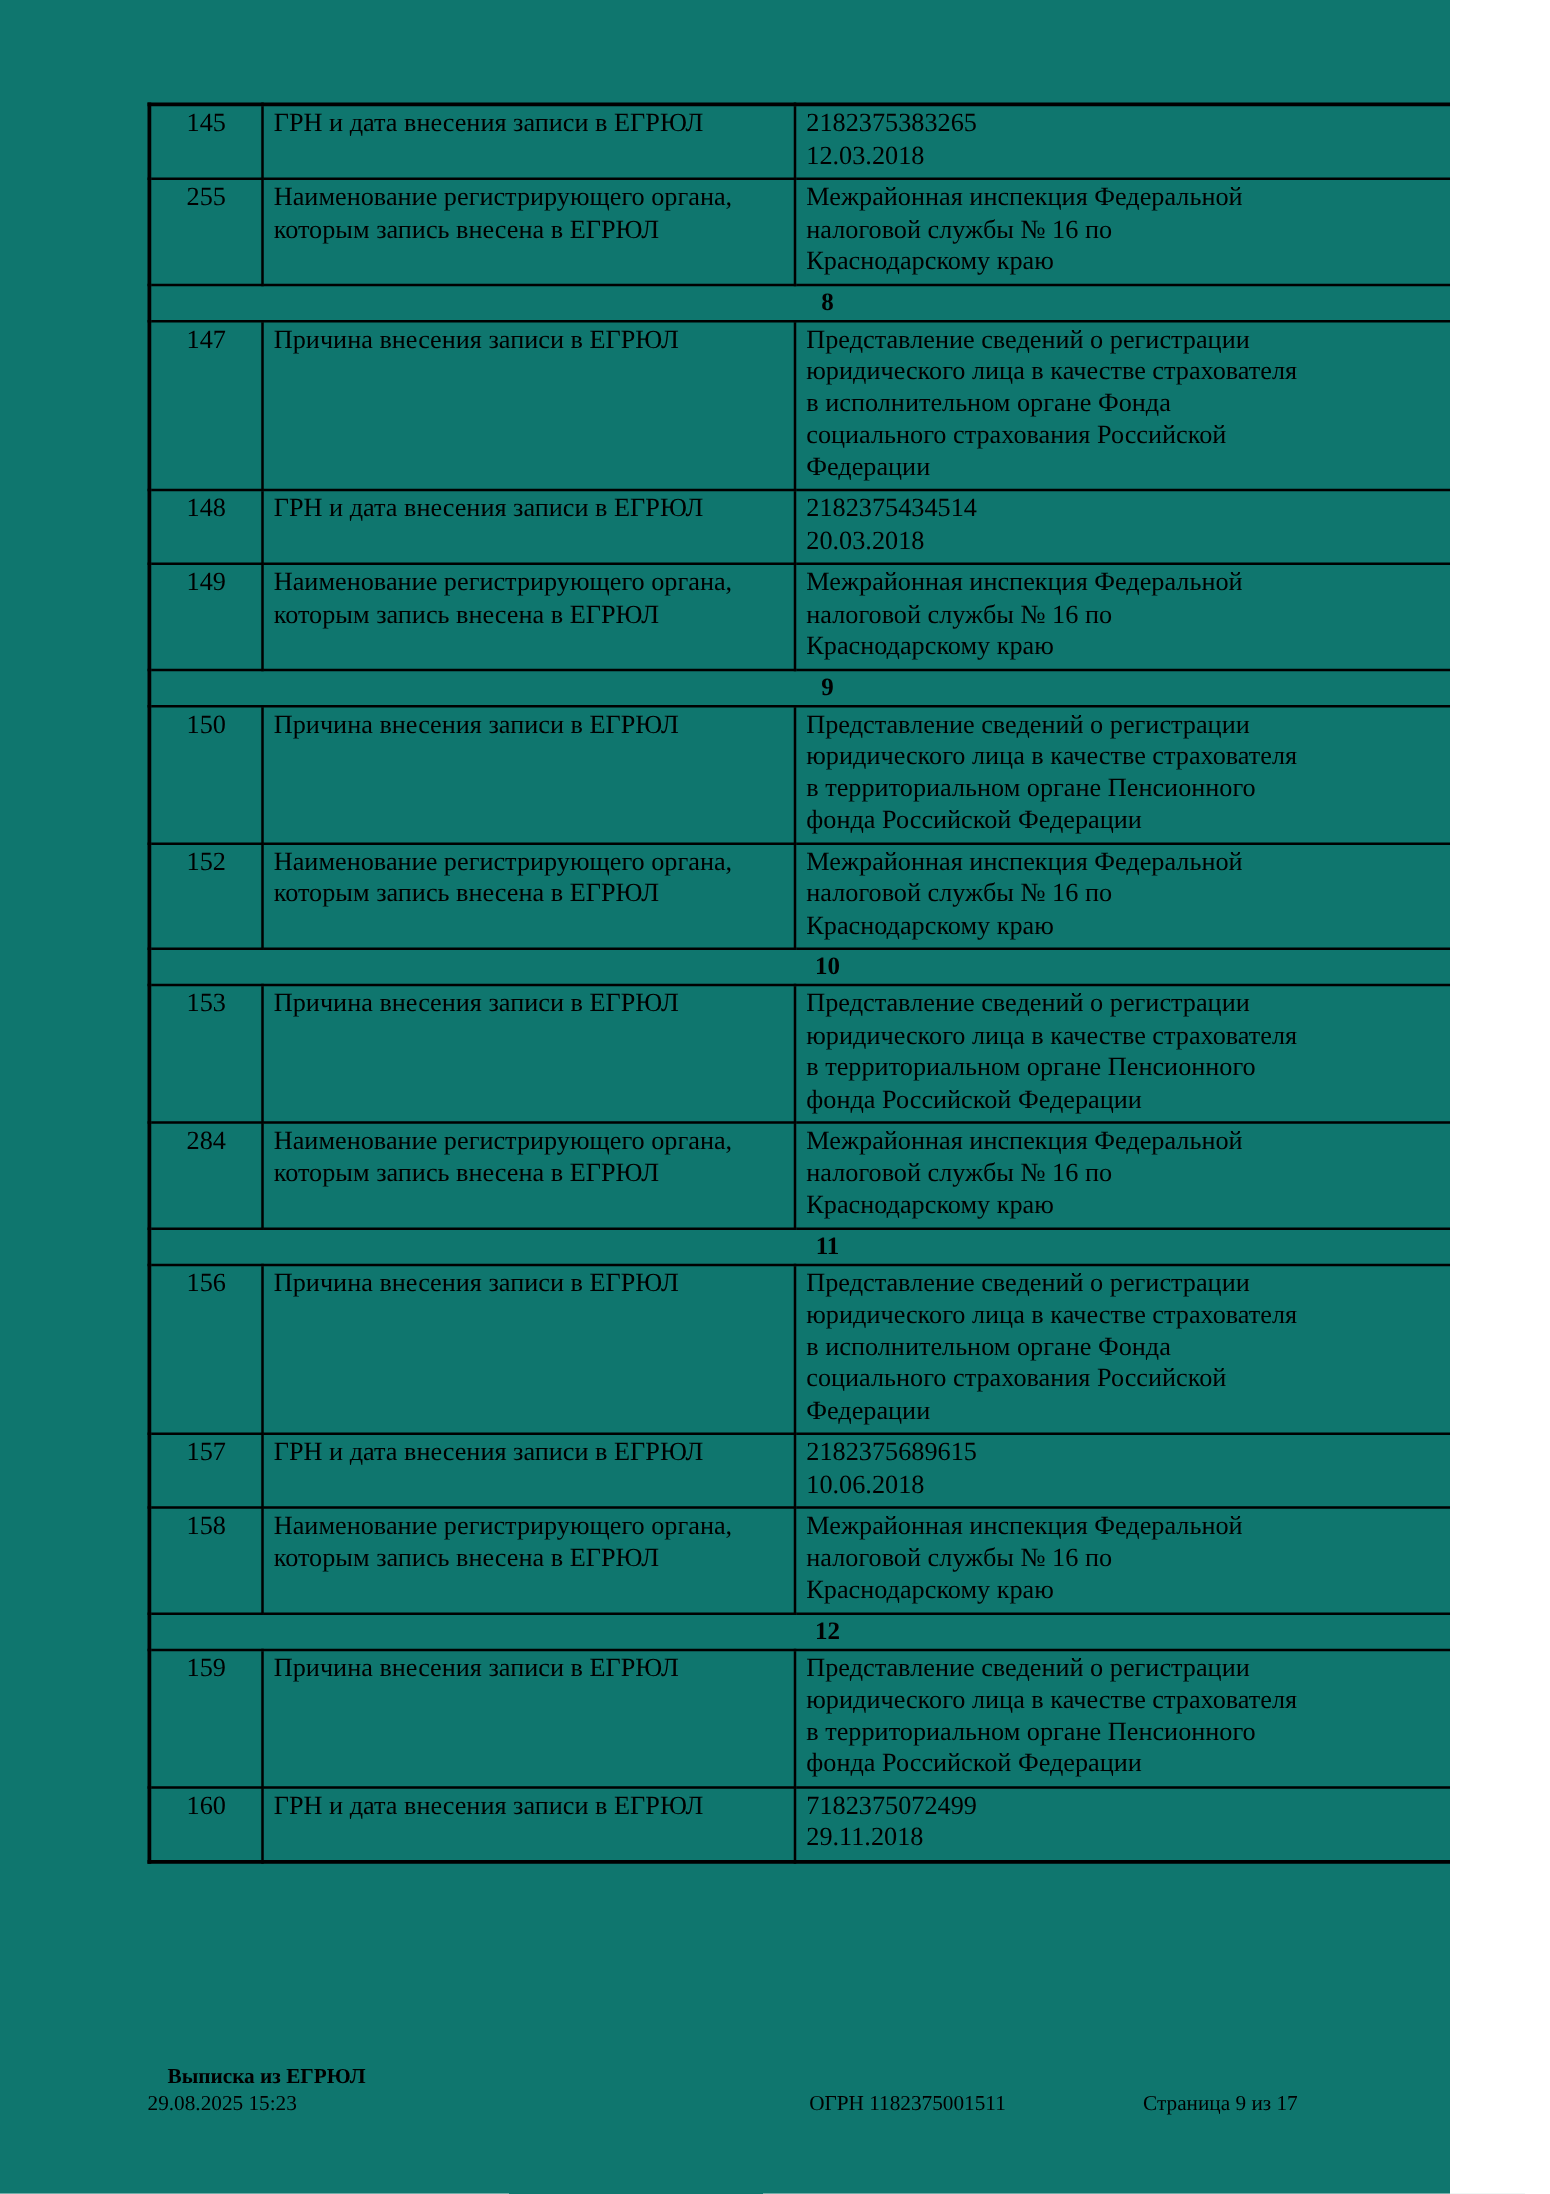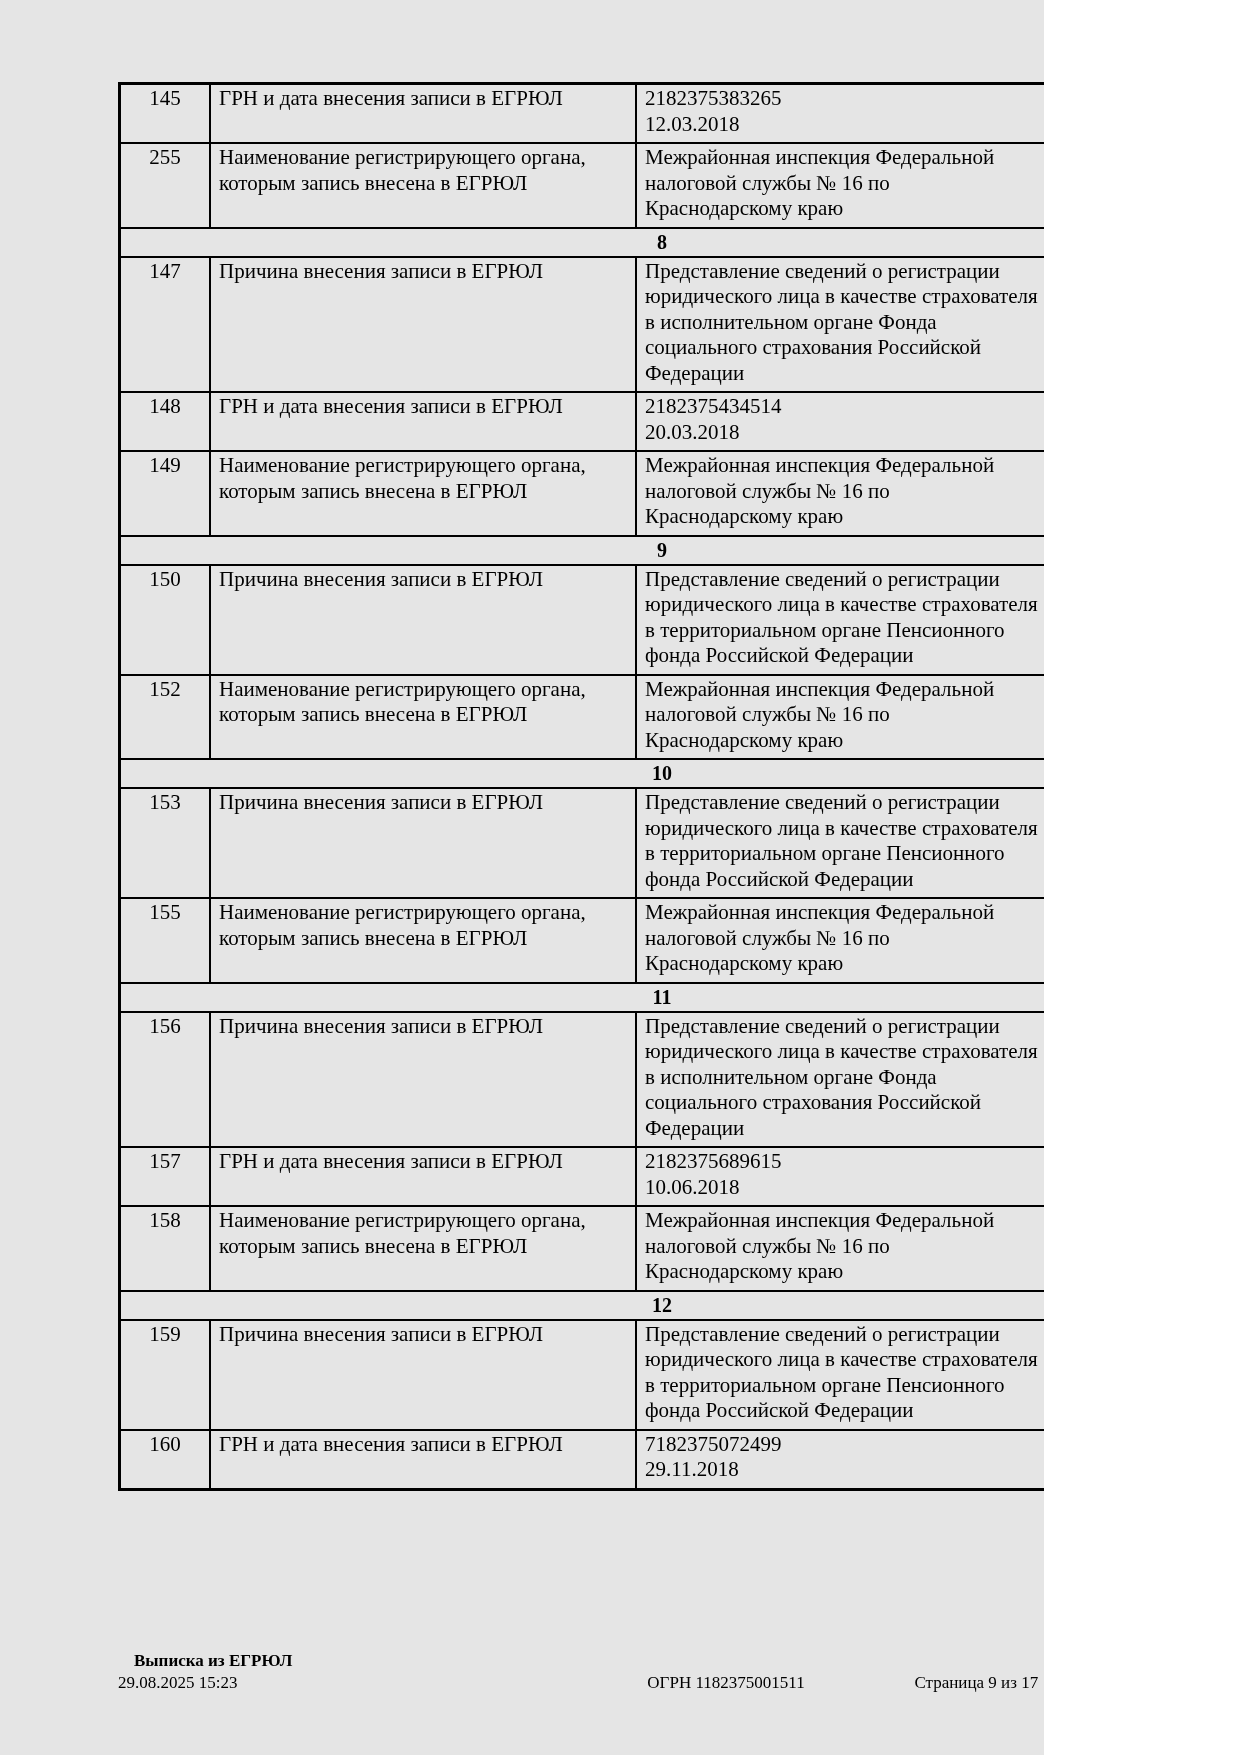--- a/index.html
+++ b/index.html
@@ -2,23 +2,23 @@
 <html><head>
 <meta charset="utf-8">
 <style>
   html, body {
     margin: 0;
     padding: 0;
     background: #ffffff;
   }
   .page {
     position: relative;
-    width: 1044px;
+    width: 1160px;
     height: 1755px;
-    background: #e5e5e5;
+    background: #0f766e;
     color: #000000;
     font-family: "Liberation Serif", "DejaVu Serif", serif;
     overflow: hidden;
   }
   table.egrul-table {
     position: absolute;
     left: 118px;
     top: 82px;
     width: 1030px;
     border-collapse: collapse;
@@ -138,21 +138,21 @@
         </tr>
         <tr>
           <td class="cell-num">153</td>
           <td class="cell-label">Причина внесения записи в ЕГРЮЛ</td>
           <td class="cell-value">Представление сведений о регистрации
 юридического лица в качестве страхователя
 в территориальном органе Пенсионного
 фонда Российской Федерации</td>
         </tr>
         <tr>
-          <td class="cell-num">155</td>
+          <td class="cell-num">284</td>
           <td class="cell-label">Наименование регистрирующего органа,
 которым запись внесена в ЕГРЮЛ</td>
           <td class="cell-value">Межрайонная инспекция Федеральной
 налоговой службы № 16 по
 Краснодарскому краю</td>
         </tr>
         <tr class="section-row">
           <td colspan="3">11</td>
         </tr>
         <tr>

